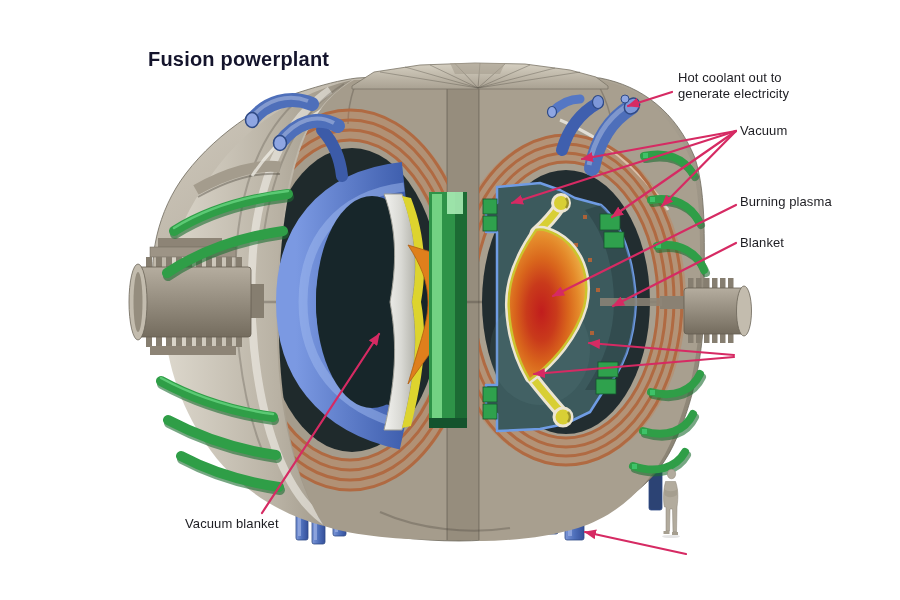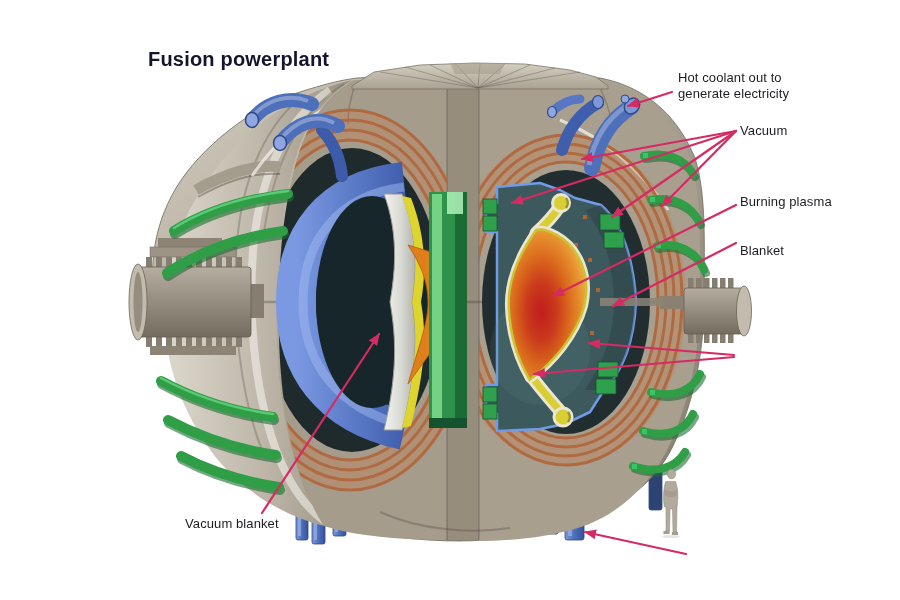--- a/index.html
+++ b/index.html
@@ -381,16 +381,16 @@
     <path class="callout-line" marker-end="url(#arrow)" d="M 734,357 L 534,374"></path>
     <path class="callout-line" marker-end="url(#arrow)" d="M 262,513 L 379,334"></path>
     <path class="callout-line" marker-end="url(#arrow)" d="M 686,554 L 585,532"></path>
   </g>
 </svg>
 
 <div class="title" style="left:148px;top:48px;">Fusion powerplant</div>
 <div class="label" style="left:678px;top:64px;width:124px;margin-top:6px;">Hot coolant out to generate electricity</div>
 <div class="label" style="left:740px;top:123px;">Vacuum</div>
 <div class="label" style="left:740px;top:194px;">Burning plasma</div>
-<div class="label" style="left:740px;top:243px;">Blanket</div>
+<div class="label" style="left:740px;top:235px;">Blanket</div>
 <div class="label" style="left:185px;top:516px;">Vacuum blanket</div>
 
 </div>
 
 </body></html>

